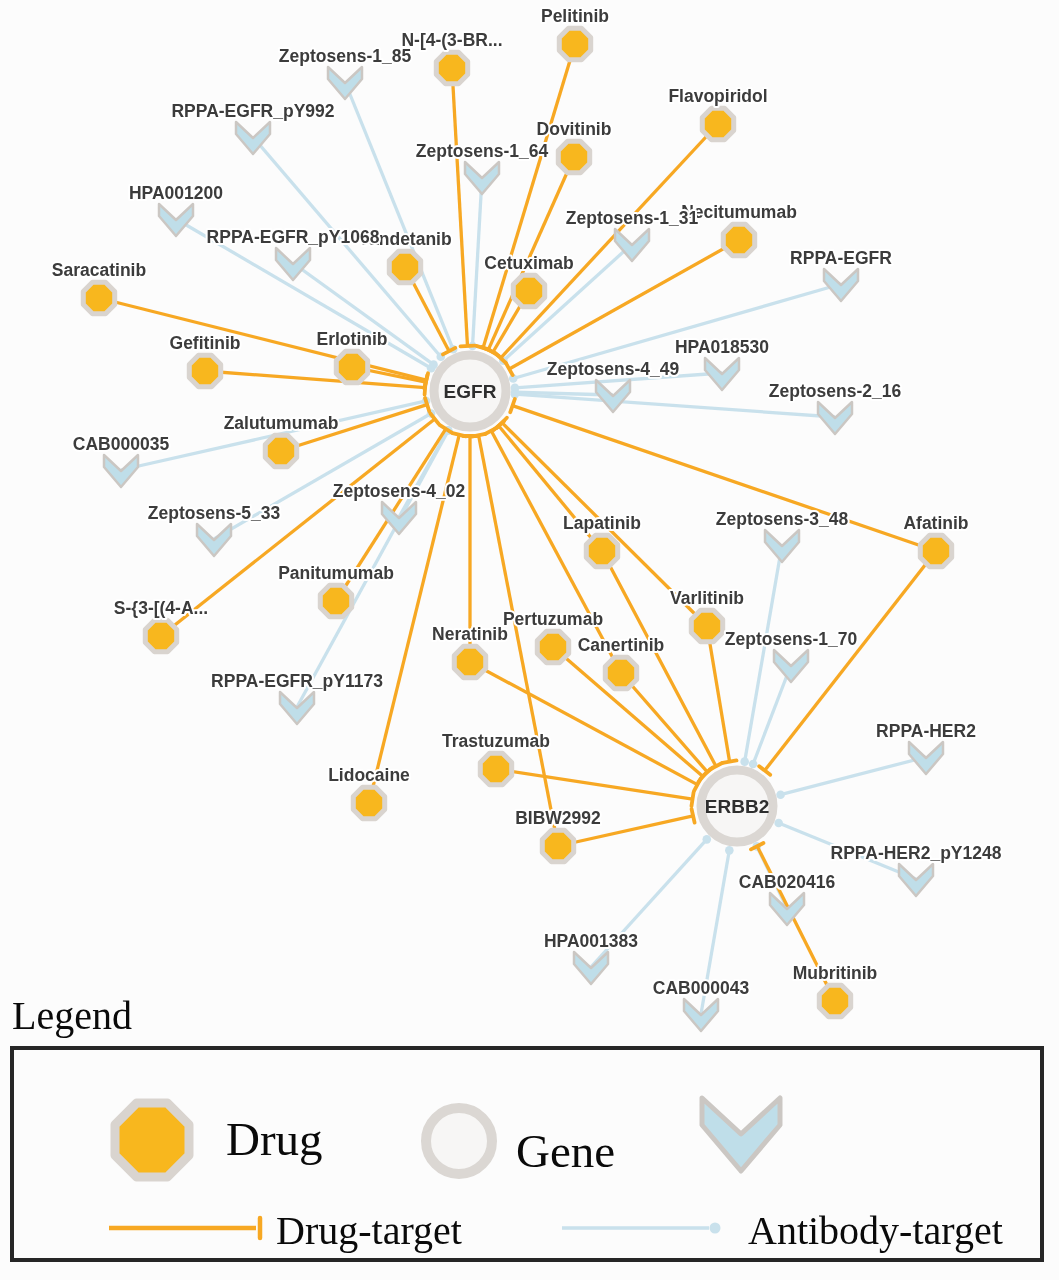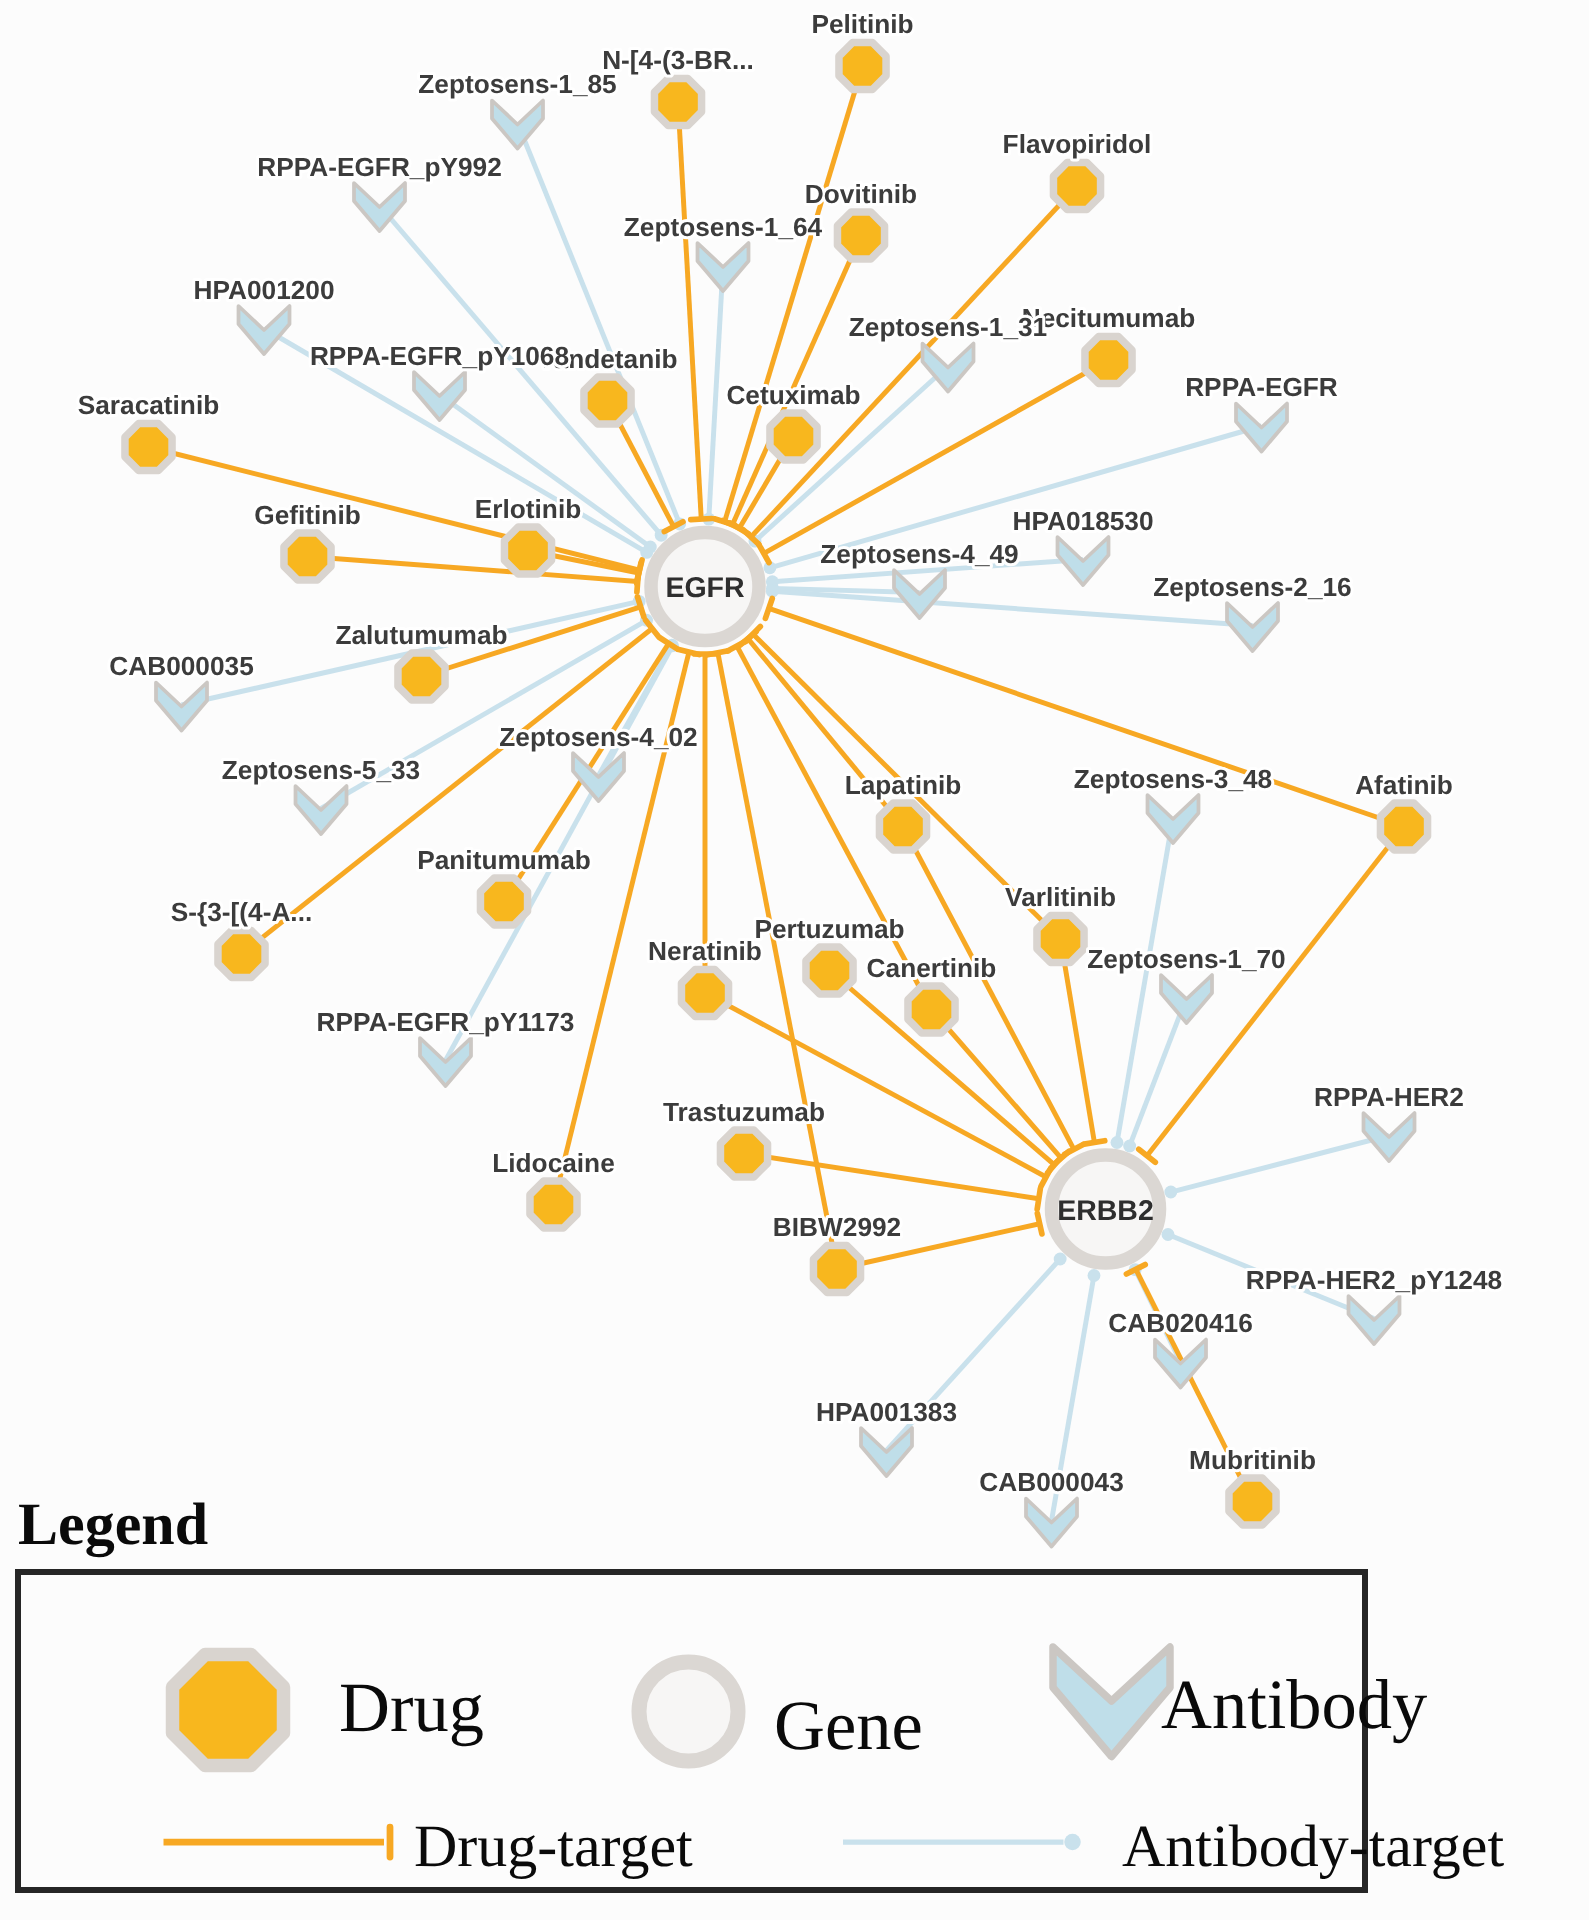--- a/index.html
+++ b/index.html
@@ -9,22 +9,22 @@
 
   
   .nlabel{font-family:"Liberation Sans",sans-serif;font-weight:bold;font-size:17.5px;
           fill:#3c3c3c;text-anchor:middle;stroke:#ffffff;stroke-width:4px;
           paint-order:stroke;stroke-linejoin:round;}
   .glabel{font-family:"Liberation Sans",sans-serif;font-weight:bold;font-size:19px;
           fill:#2e2e2e;text-anchor:middle;}
 
   
   .legend-title{position:absolute;left:12px;top:992px;font-family:"Liberation Serif",serif;
-                font-weight:bold;font-size:40px;color:#0a0a0a;}
-  .legend-box{position:absolute;left:10px;top:1046px;width:902px;height:216px;
+                font-weight:normal;font-size:40px;color:#0a0a0a;}
+  .legend-box{position:absolute;left:10px;top:1046px;width:1034px;height:216px;
               border:4px solid #262626;background:#FCFCFC;box-sizing:border-box;}
   .licon{position:absolute;}
   .lbl{position:absolute;font-family:"Liberation Serif",serif;color:#0a0a0a;white-space:nowrap;}
   .lbl.big{font-size:47px;}
   .lbl.small{font-size:40px;text-align:right;}
 </style>
 </head>
 <body>
 
 <div class="figure">
@@ -240,21 +240,20 @@
     <span class="lbl big" style="left:212px;top:62px;">Drug</span>
 
     <svg class="licon" style="left:400px;top:46px;" width="90" height="90">
       <circle cx="45" cy="45" r="33" stroke-width="10" fill="#F7F6F5" stroke="#DBD7D3"></circle>
     </svg>
     <span class="lbl big" style="left:502px;top:74px;">Gene</span>
 
     <svg class="licon" style="left:682px;top:40px;" width="90" height="90">
       <path d="M6,8 L45,44 L84,8 L84,35 L45,81 L6,35 Z" stroke-width="5" stroke-linejoin="round" fill="#BFDEE9" stroke="#CBC7C3"></path>
     </svg>
-    <span class="lbl big" style="left:760px;top:60px;">Antibody</span>
 
     <svg class="licon" style="left:92px;top:165px;" width="175" height="26">
       <line x1="3" y1="13" x2="150" y2="13" stroke-width="4.5" stroke="#F7A823"></line>
       <line x1="154" y1="3" x2="154" y2="23" stroke-width="4.5" stroke-linecap="round" stroke="#F7A823"></line>
     </svg>
     <span class="lbl small" style="left:262px;top:157px;">Drug-target</span>
 
     <svg class="licon" style="left:545px;top:165px;" width="175" height="26">
       <line x1="3" y1="13" x2="150" y2="13" stroke-width="3.5" stroke="#C9E1EC"></line>
       <circle cx="156" cy="13" r="5.5" fill="#C9E1EC"></circle>

